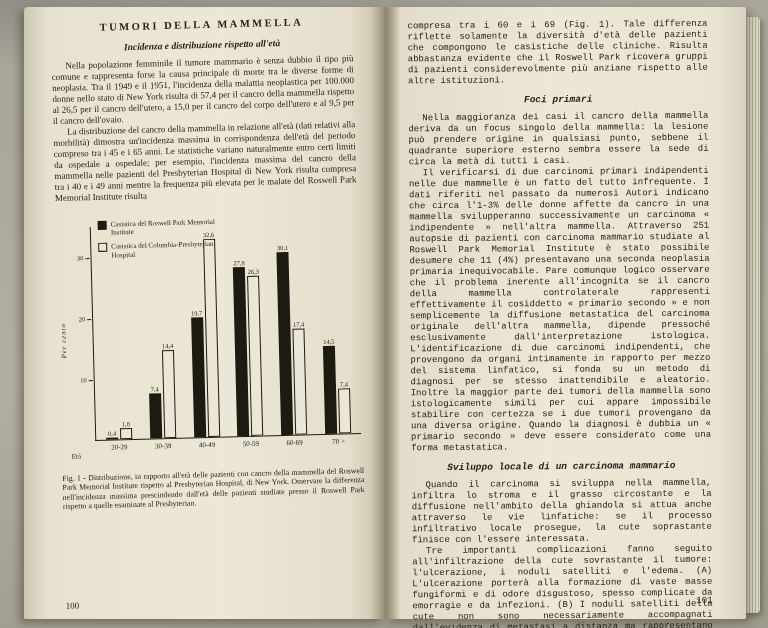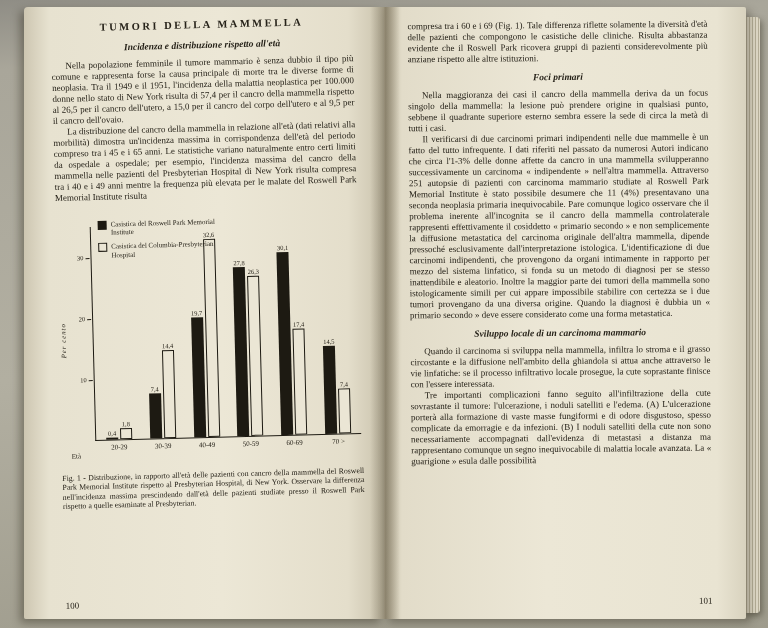--- a/index.html
+++ b/index.html
@@ -25,20 +25,21 @@
   }
   .page.left {
     left:0; width:360px; border-radius:4px 0 0 2px;
     background: linear-gradient(to right, #cdc6b1 0%, #e7e2d0 7%, #ece7d6 55%, #e4decb 90%, #c9c2ac 100%);
     box-shadow: -4px 4px 9px rgba(40,35,20,.4);
   }
   .page.right {
     left:360px; width:362px; border-radius:0 2px 2px 0;
     background: linear-gradient(to right, #bdb59e 0%, #e2dcc9 5%, #ece7d6 45%, #e9e4d2 92%, #d8d2be 100%);
     box-shadow: 4px 4px 9px rgba(40,35,20,.35);
+    font-family: Liberation Mono, monospace;
   }
   .gutter {
     position:absolute; left:346px; top:0; width:30px; height:612px; z-index:4; pointer-events:none;
     background: linear-gradient(to right, rgba(55,45,25,0) 0%, rgba(55,45,25,.30) 48%, rgba(55,45,25,.38) 52%, rgba(55,45,25,0) 100%);
   }
   .page-inner { position:absolute; font-size:9px; }
   .page.left  .page-inner { inset:12px 24px 12px 34px; transform:rotate(-1.5deg); }
   .page.right .page-inner { inset:13px 36px 12px 26px; transform:rotate(-0.5deg); }
 
   .running-title {

